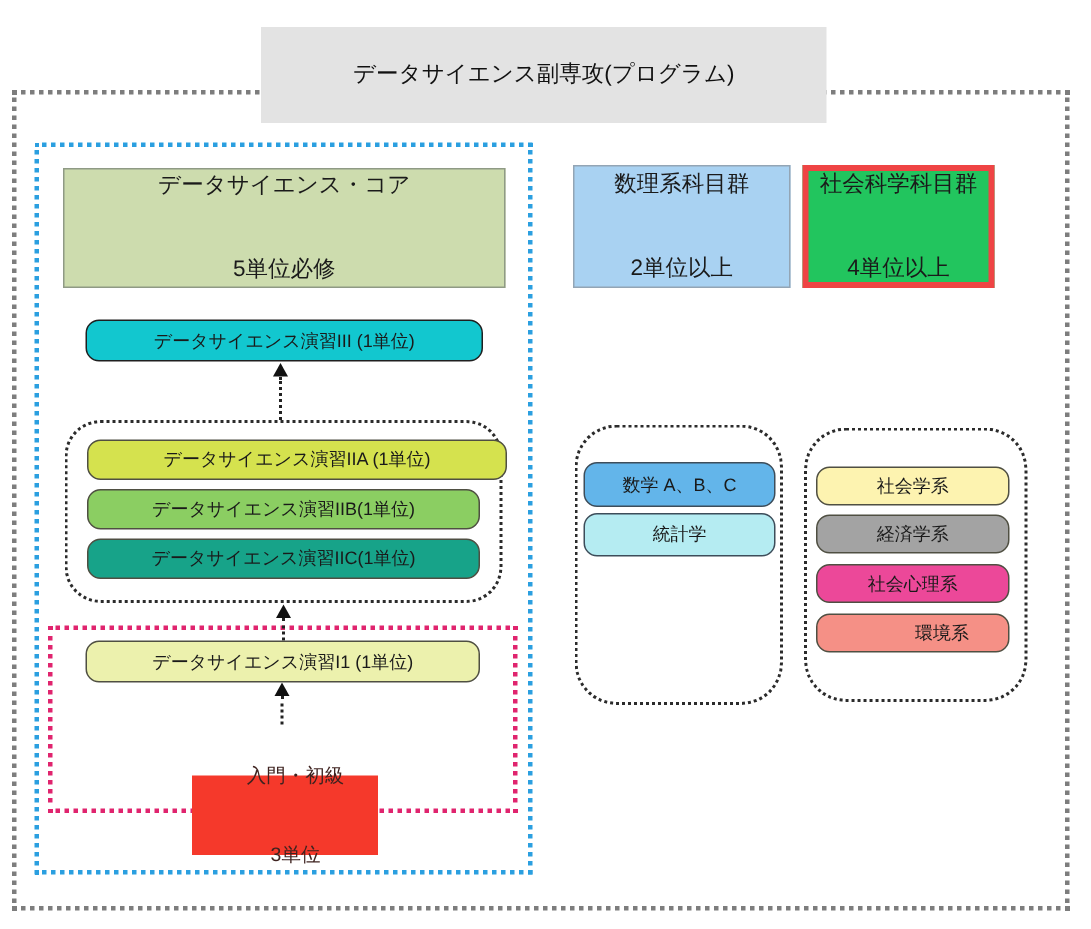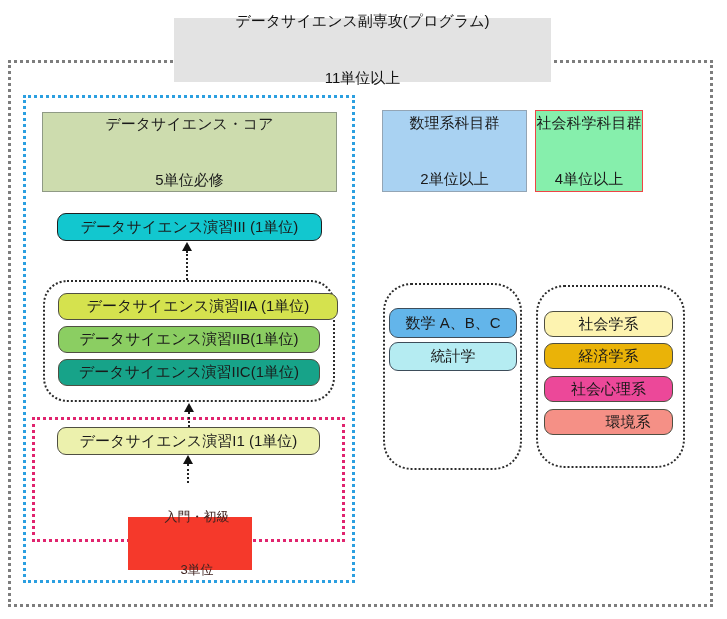--- a/index.html
+++ b/index.html
@@ -25,36 +25,36 @@
   .group-ii{left:43px;top:280px;width:292px;height:122px;}
   .group-math{left:383px;top:283px;width:139px;height:187px;border-radius:28px;}
   .group-social{left:536px;top:285px;width:149px;height:183px;border-radius:28px;}
   
   .hdr{
     display:flex;flex-direction:column;justify-content:center;align-items:center;
     font-size:15px;line-height:1.6;text-align:center;
   }
   .core-header{left:42px;top:112px;width:295px;height:80px;background:#cddcae;border:1px solid #8f9a85;}
   .math-header{left:382px;top:110px;width:145px;height:82px;background:#a9d2f2;border:1px solid #93a5b5;}
-  .social-header{left:535px;top:110px;width:108px;height:82px;background:#86efac;border:1px solid #ef4444;}
+  .social-header{left:535px;top:110px;width:128px;height:82px;background:#22c55e;border:4px solid #ef4444;}
   
   .pill{
     display:flex;justify-content:center;align-items:center;border-radius:9px;
-    border:1.5px solid #4f4f42;font-size:15px;white-space:nowrap;z-index:2;
+    border:1.5px solid #4f4f42;font-size:12px;white-space:nowrap;z-index:2;
   }
   .ex3{left:57px;top:213px;width:265px;height:28px;background:#12c7cf;border-color:#1f1f1f;}
   .ex-iia{left:58px;top:293px;width:280px;height:27px;background:#d5e24e;}
   .ex-iib{left:58px;top:326px;width:262px;height:27px;background:#8bce62;}
   .ex-iic{left:58px;top:359px;width:262px;height:27px;background:#17a389;}
   .ex1{left:57px;top:427px;width:263px;height:28px;background:#ecf1ad;}
   .intro{left:57px;top:483px;width:263px;height:27px;background:#f6ad36;}
   .math-abc{left:389px;top:308px;width:128px;height:30px;background:#63b5ea;border-color:#3d4d5a;}
   .stats{left:389px;top:342px;width:128px;height:29px;background:#b5ecf2;border-color:#3d4d5a;}
   .soc1{left:544px;top:311px;width:129px;height:26px;background:#fdf3b0;}
-  .soc2{left:544px;top:343px;width:129px;height:26px;background:#eab308;}
+  .soc2{left:544px;top:343px;width:129px;height:26px;background:#a3a3a3;}
   .soc3{left:544px;top:376px;width:129px;height:26px;background:#ec4899;}
   .soc4{left:544px;top:409px;width:129px;height:26px;background:#f59086;padding-left:39px;}
   
   .red-box{
     left:128px;top:517px;width:124px;height:53px;background:#f5392b;z-index:4;
     display:flex;flex-direction:column;justify-content:center;align-items:center;
     font-size:13px;line-height:1.55;color:#3f2320;padding-left:14px;
   }
   
   .arrow{position:absolute;display:flex;flex-direction:column;align-items:center;z-index:1;}
@@ -71,21 +71,20 @@
 
   <div class="abs outer-rect"></div>
   <div class="abs blue-rect"></div>
   <div class="abs pink-rect"></div>
   <div class="abs dot-group group-ii"></div>
   <div class="abs dot-group group-math"></div>
   <div class="abs dot-group group-social"></div>
 
   <div class="abs title-box">
     <span>データサイエンス副専攻(プログラム)</span>
-    <span>11単位以上</span>
   </div>
 
   <div class="abs hdr core-header">
     <span>データサイエンス・コア</span>
     <span>5単位必修</span>
   </div>
 
   <div class="abs pill ex3">データサイエンス演習III (1単位)</div>
 
   <div class="abs pill ex-iia">データサイエンス演習IIA (1単位)</div>

